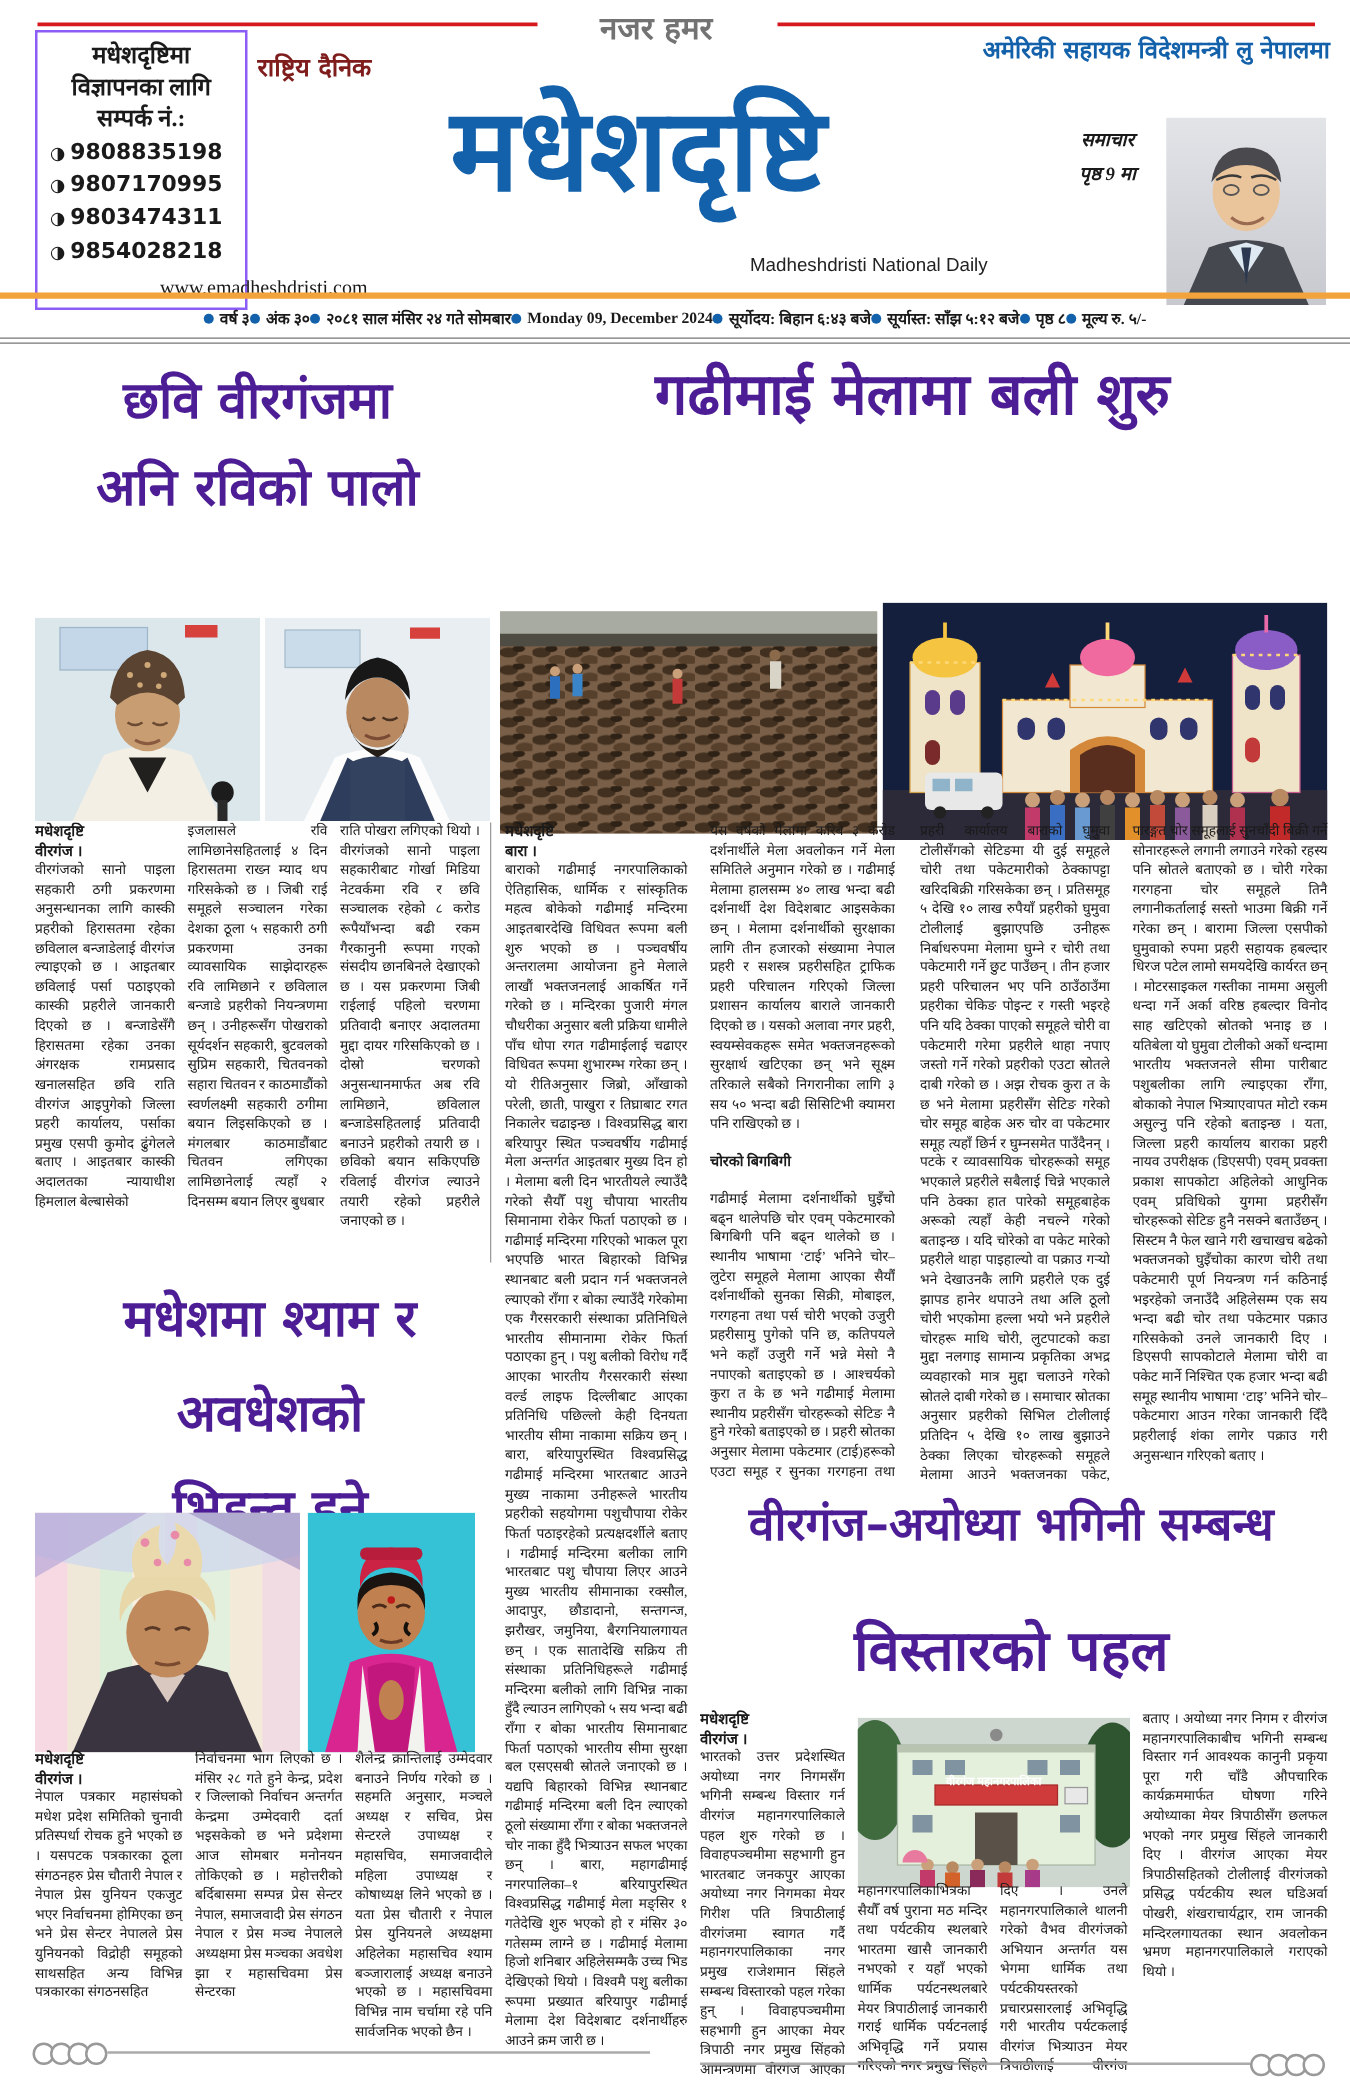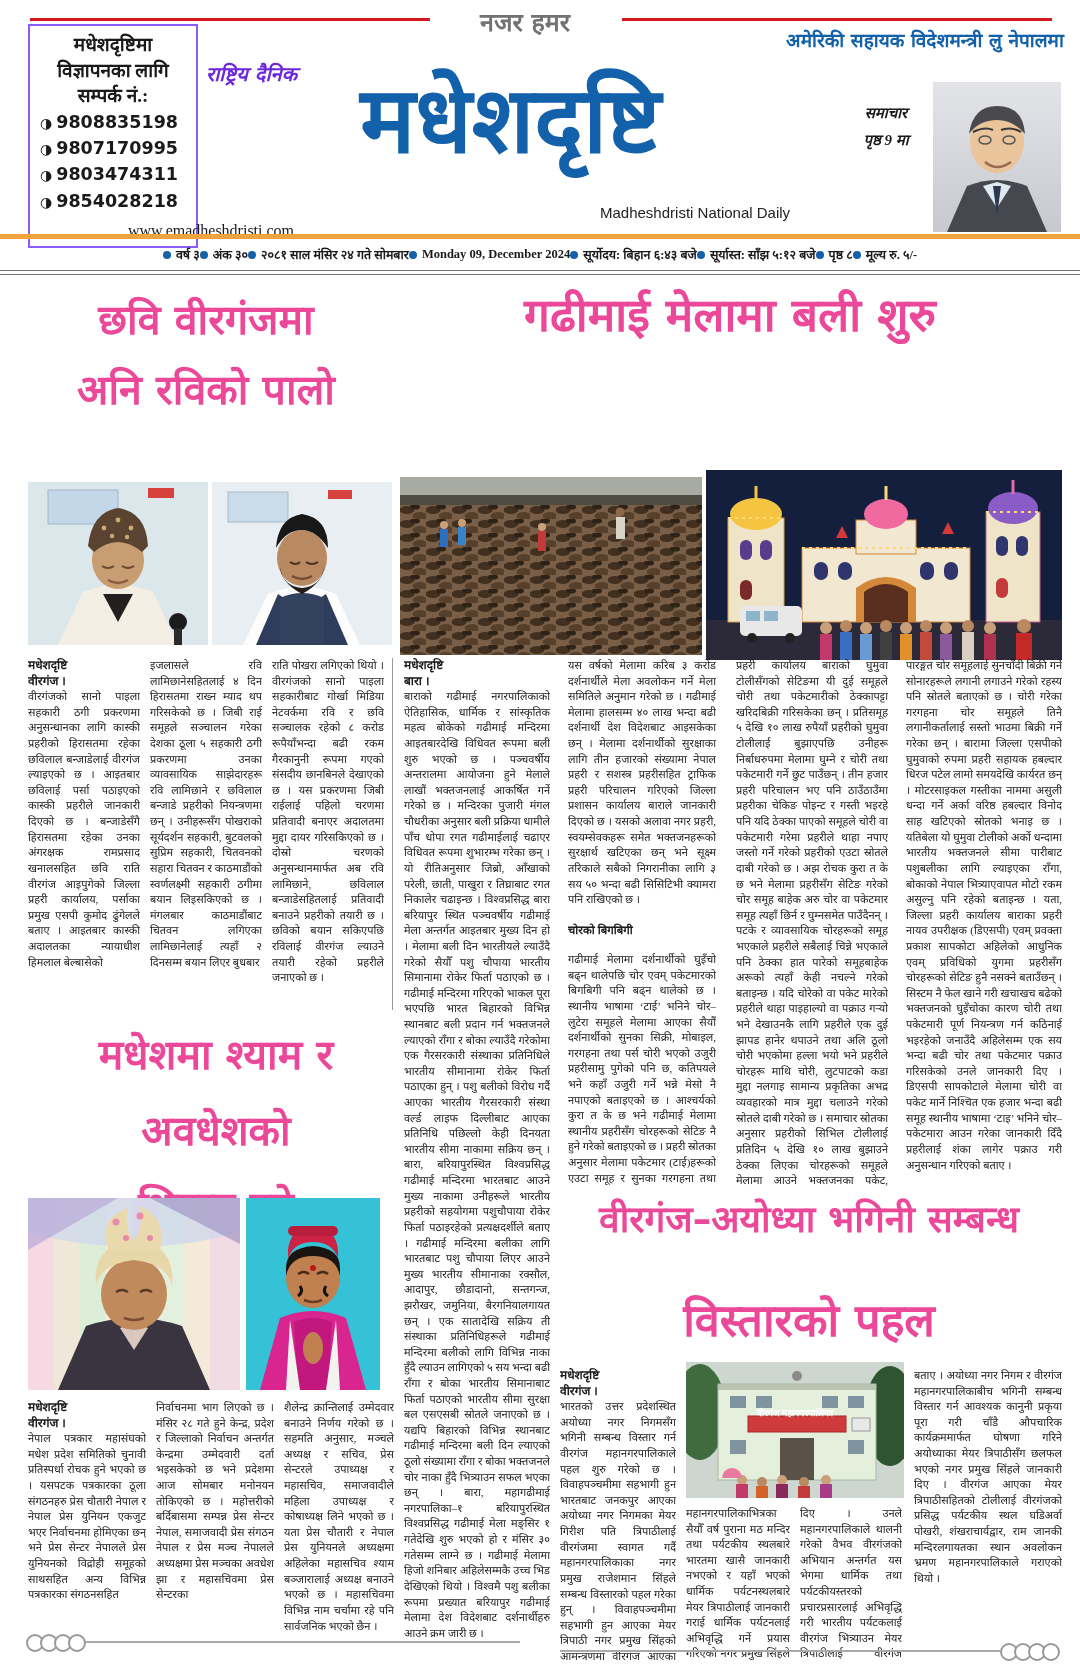--- a/index.html
+++ b/index.html
@@ -7,48 +7,48 @@
         font-family:"Liberation Serif","DejaVu Serif",serif;color:#1a1a1a;}
   
   .rule-red{position:absolute;top:18px;height:3px;background:#d6191f;}
   .kicker{position:absolute;left:430px;top:4px;width:190px;text-align:center;
           color:#737373;font-family:"DejaVu Sans",sans-serif;font-weight:bold;font-size:25px;}
   .ad-box{position:absolute;left:28px;top:24px;width:162px;height:208px;border:2px solid #8b5cf6;
           padding:6px 2px;text-align:center;font-weight:bold;}
   .ad-box .l{font-size:19px;line-height:1.35;}
   .phone{font-size:17.5px;font-family:"DejaVu Sans",sans-serif;text-align:left;padding-left:8px;line-height:1.5;}
   .phone .ic{font-size:14px;margin-right:4px;}
-  .tagline{position:absolute;left:206px;top:60px;font-size:20px;font-weight:bold;color:#6d28d9;
-           font-family:"DejaVu Sans",sans-serif;font-style:italic;}
+  .tagline{position:absolute;left:206px;top:40px;font-size:20px;font-weight:bold;color:#7f1d1d;
+           font-family:"DejaVu Sans",sans-serif;}
   .title{position:absolute;left:198px;top:52px;width:625px;text-align:center;color:#1261aa;
          font-size:92px;font-weight:bold;font-family:"DejaVu Sans",sans-serif;line-height:1.5;}
   .website{position:absolute;left:128px;top:222px;font-size:16px;}
   .english{position:absolute;left:600px;top:204px;font-size:15px;font-family:"Liberation Sans",sans-serif;color:#222;}
   .tr-head{position:absolute;left:782px;top:28px;width:286px;text-align:center;color:#1261aa;
            font-size:19px;font-weight:bold;line-height:1.35;font-family:"DejaVu Sans",sans-serif;}
   .tr-note{position:absolute;left:840px;top:100px;width:92px;text-align:center;font-style:italic;
            font-weight:bold;font-size:15px;line-height:1.8;}
   .tr-photo{position:absolute;left:933px;top:82px;width:128px;height:150px;}
   .orange-bar{position:absolute;left:0;top:234px;width:1080px;height:5px;background:#f2a33c;}
   .info-bar{position:absolute;left:20px;top:246px;width:1040px;display:flex;justify-content:center;
             align-items:center;font-size:12.5px;font-weight:bold;}
   .info-item{display:flex;align-items:center;gap:5px;white-space:nowrap;}
   .dot{width:8px;height:8px;border-radius:50%;background:#1261aa;display:inline-block;}
   .rule-dbl{position:absolute;left:0;top:270px;width:1080px;height:3px;
             border-top:1px solid #777;border-bottom:1px solid #777;}
   
-  .hl{position:absolute;text-align:center;font-weight:bold;color:#ec4899;
+  .hl{position:absolute;text-align:center;font-weight:bold;color:#4c1d95;
       font-family:"DejaVu Sans",sans-serif;}
   .hl1{left:24px;top:286px;width:364px;font-size:41px;line-height:1.7;}
   .hl2{left:396px;top:280px;width:668px;font-size:46px;line-height:1.55;}
   .hl3{left:20px;top:1018px;width:392px;font-size:41px;line-height:1.85;}
   .hl4a{left:556px;top:1192px;width:506px;font-size:37px;}
   .hl4b{left:556px;top:1288px;width:506px;font-size:45px;}
   
-  .photo{position:absolute;overflow:hidden;}
+  .photo{position:absolute;overflow:hidden;margin-top:12px;}
   .photo svg{display:block;width:100%;height:100%;}
   
   .col{position:absolute;font-size:11px;line-height:1.42;text-align:justify;overflow:hidden;}
   .dateline{font-weight:bold;font-size:12px;line-height:1.3;}
   .subhead{font-weight:bold;font-size:11.5px;margin:14px 0;}
   .vrule{position:absolute;width:1px;background:#9a9a9a;}
   .banner-label{position:absolute;color:#fff;font-size:9px;font-weight:bold;text-align:center;}
   
   .endline{position:absolute;height:2px;background:#aaa;}
   .rings{position:absolute;display:flex;}

